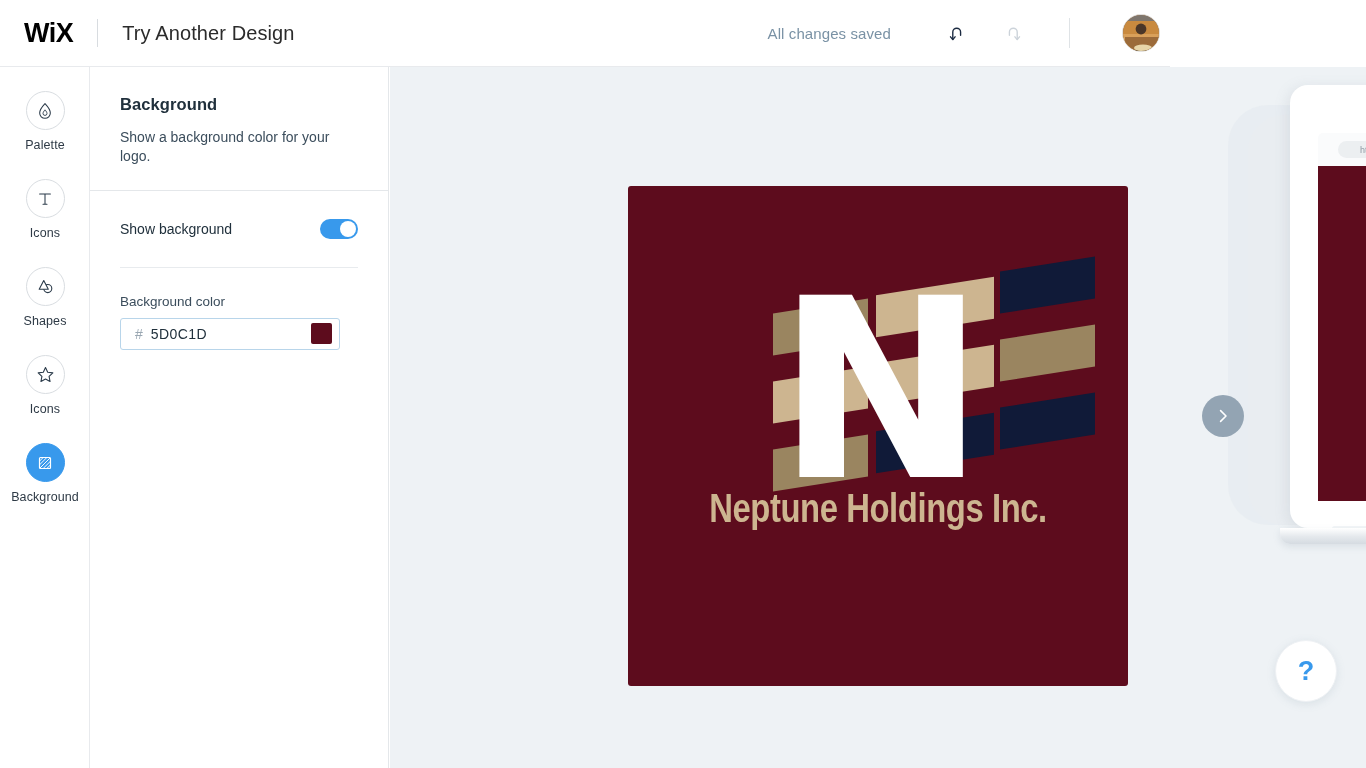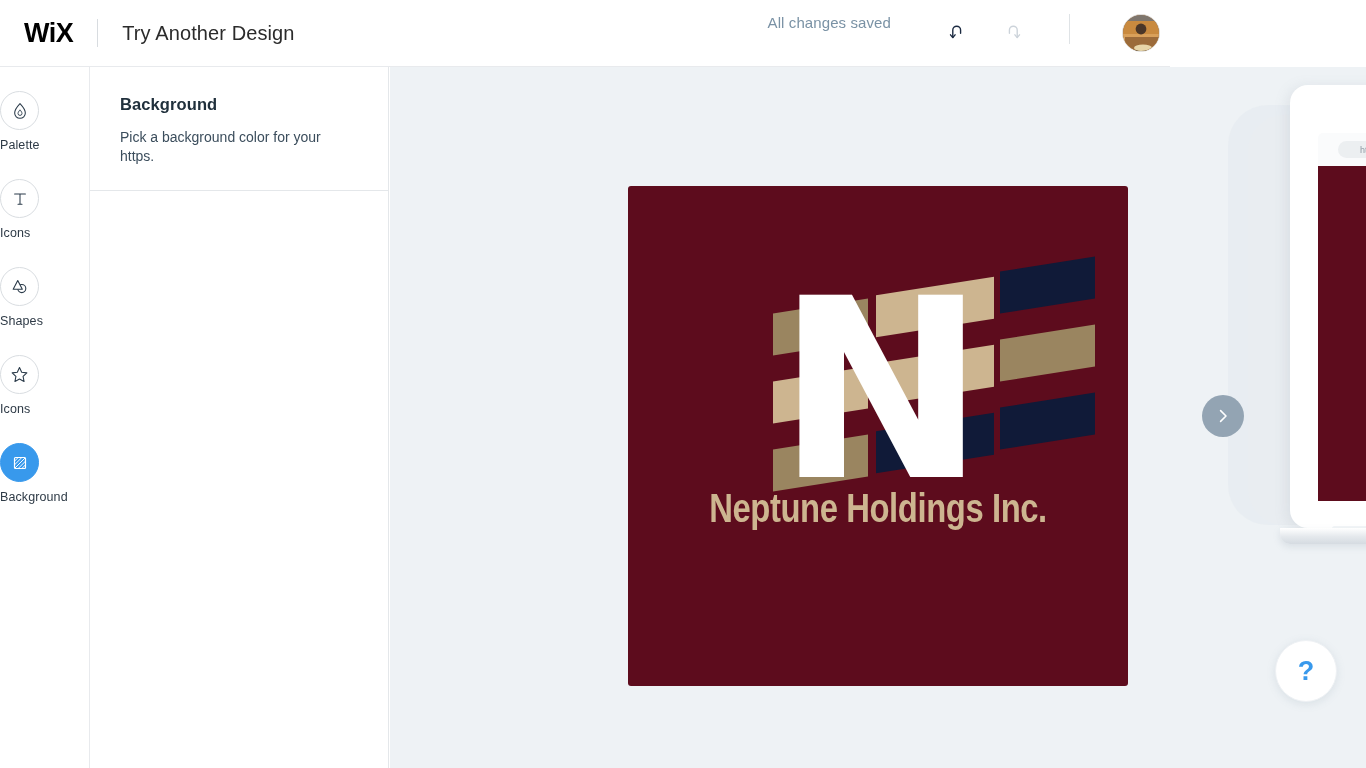--- a/index.html
+++ b/index.html
@@ -30,21 +30,21 @@
   .topbar-divider {
     width: 1px; height: 28px;
     background: #d8dce0;
     margin-left: 24px; margin-right: 24px;
   }
   .design-title {
     font-size: 20px; color: #2b2b2b;
     letter-spacing: 0.1px;
   }
   .topbar-right {
-    margin-left: auto; display: flex; 
+    margin-left: auto; display: flex; align-items: center;
     padding-right: 10px; gap: 16px;
   }
   .saved-text {
     font-size: 15px; color: #7a92a5;
     margin-right: 32px; letter-spacing: 0.1px;
   }
   .icon-btn {
     width: 34px; height: 34px;
     display: flex; align-items: center; justify-content: center;
     background: none; border: none; cursor: pointer;
@@ -76,21 +76,21 @@
     position: absolute; top: 67px; left: 0;
     width: 90px; height: 701px;
     background: #ffffff;
     border-right: 1px solid #e8eaed;
     padding-top: 24px;
     z-index: 30;
   }
   .rail-item {
     width: 90px; height: 88px;
     display: flex; flex-direction: column;
-    align-items: flex-start; justify-content: flex-start;
+    align-items: center; justify-content: flex-start;
     cursor: pointer; user-select: none;
   }
   .rail-circle {
     width: 39px; height: 39px; border-radius: 50%;
     border: 1px solid #d9dde1;
     display: flex; align-items: center; justify-content: center;
     background: #fff;
   }
   .rail-item.active .rail-circle {
     background: #3899ec; border-color: #3899ec;
@@ -392,24 +392,42 @@
         </g>
       </svg>
     </div>
     <div class="rail-label">Background</div>
   </div>
 </div>
 
 <div class="panel">
   <div class="panel-head">
     <div class="panel-title">Background</div>
-    <div class="panel-sub">Pick a background color for your https.</div>
+    <div class="panel-sub">Show a background color for your logo.</div>
   </div>
   <div class="panel-sep"></div>
 
+  <div class="panel-body">
+    <div class="row-toggle">
+      <div class="row-label">Show background</div>
+      <div class="switch">
+        <div class="knob"></div>
+      </div>
+    </div>
+
+    <div class="thin-sep"></div>
+
+    <div class="field-label">Background color</div>
+
+    <div class="hex-input">
+      <span class="hex-hash">#</span>
+      <span class="hex-val">5D0C1D</span>
+      <span class="swatch" id="swatch" style="background: rgb(93, 12, 29);"></span>
+    </div>
+  </div>
 </div>
 
 <div class="canvas" id="canvas" style="background: rgb(238, 242, 245);">
 
   <div class="device">
     <div class="device-shadow-arc"></div>
     <div class="device-shadow-arc2"></div>
     <div class="device-body">
       <div class="device-screen">
         <div class="url-bar">

